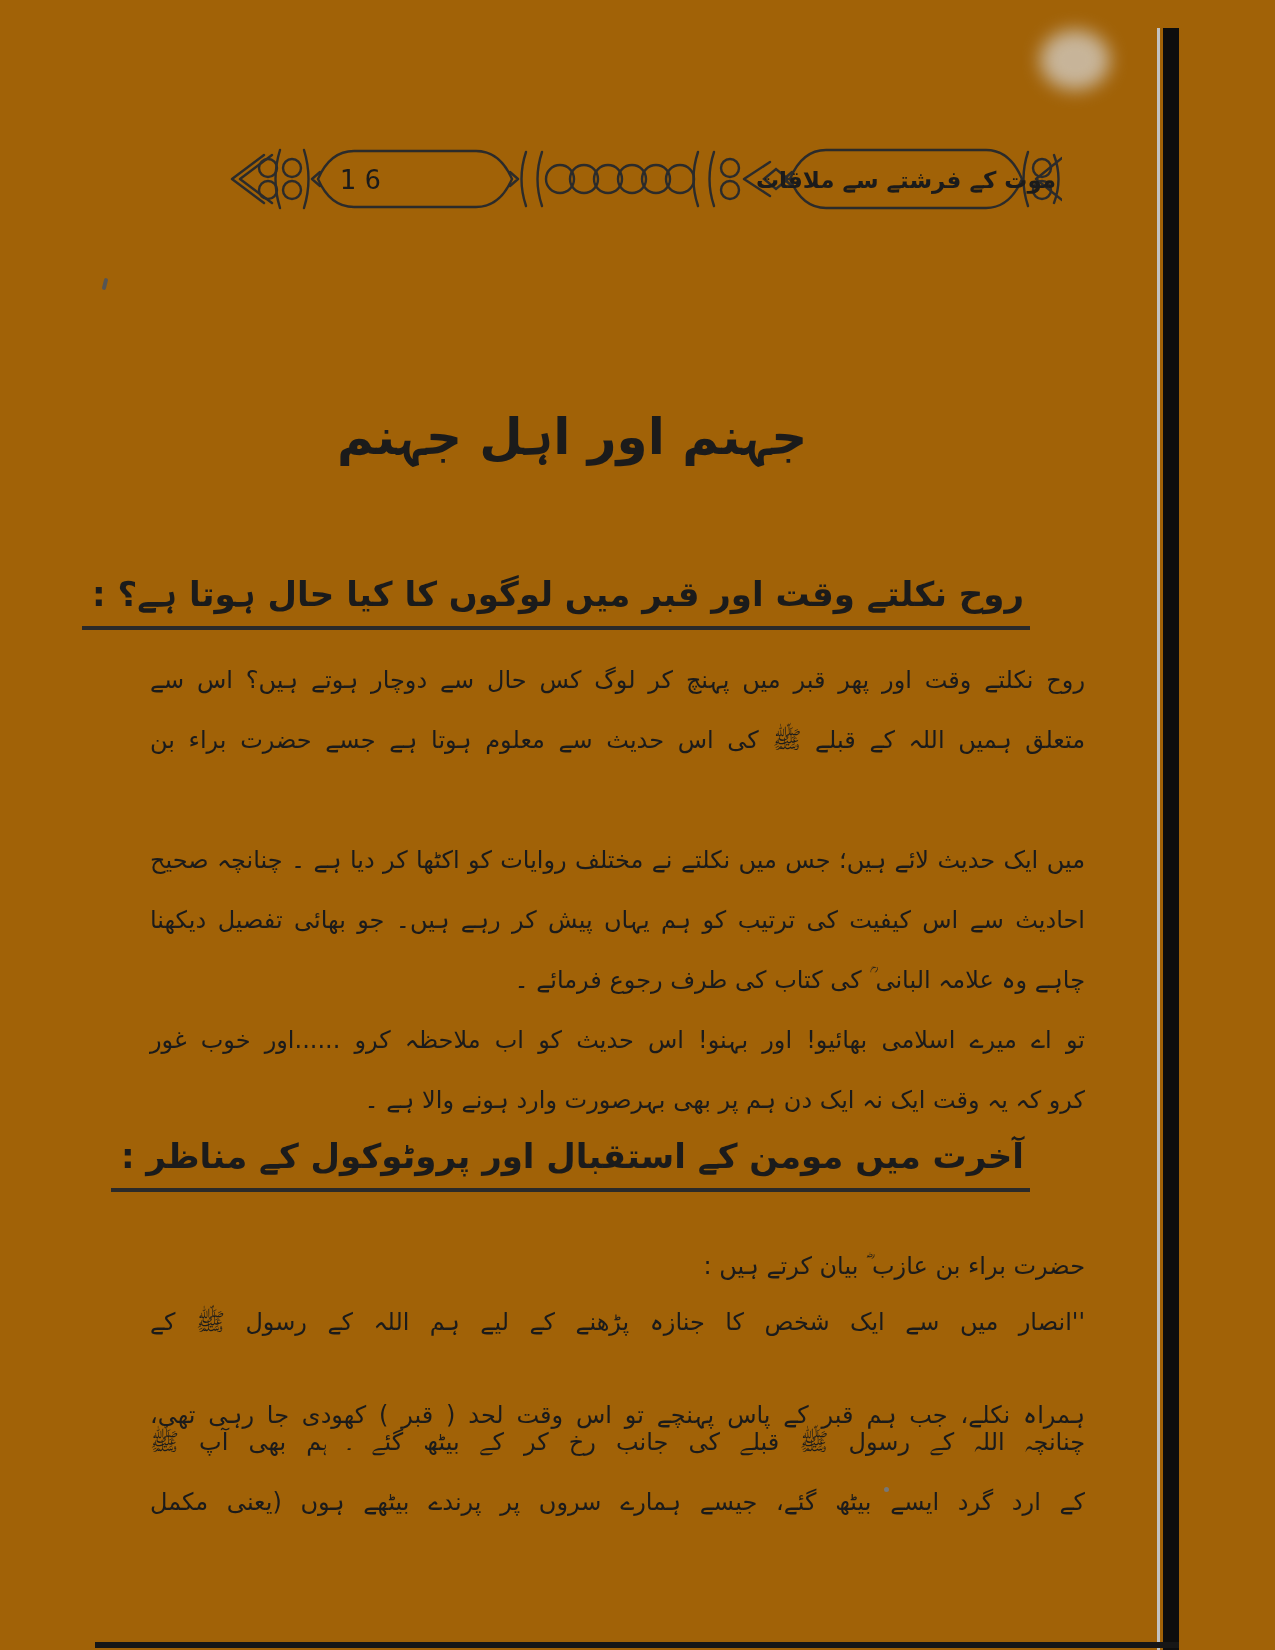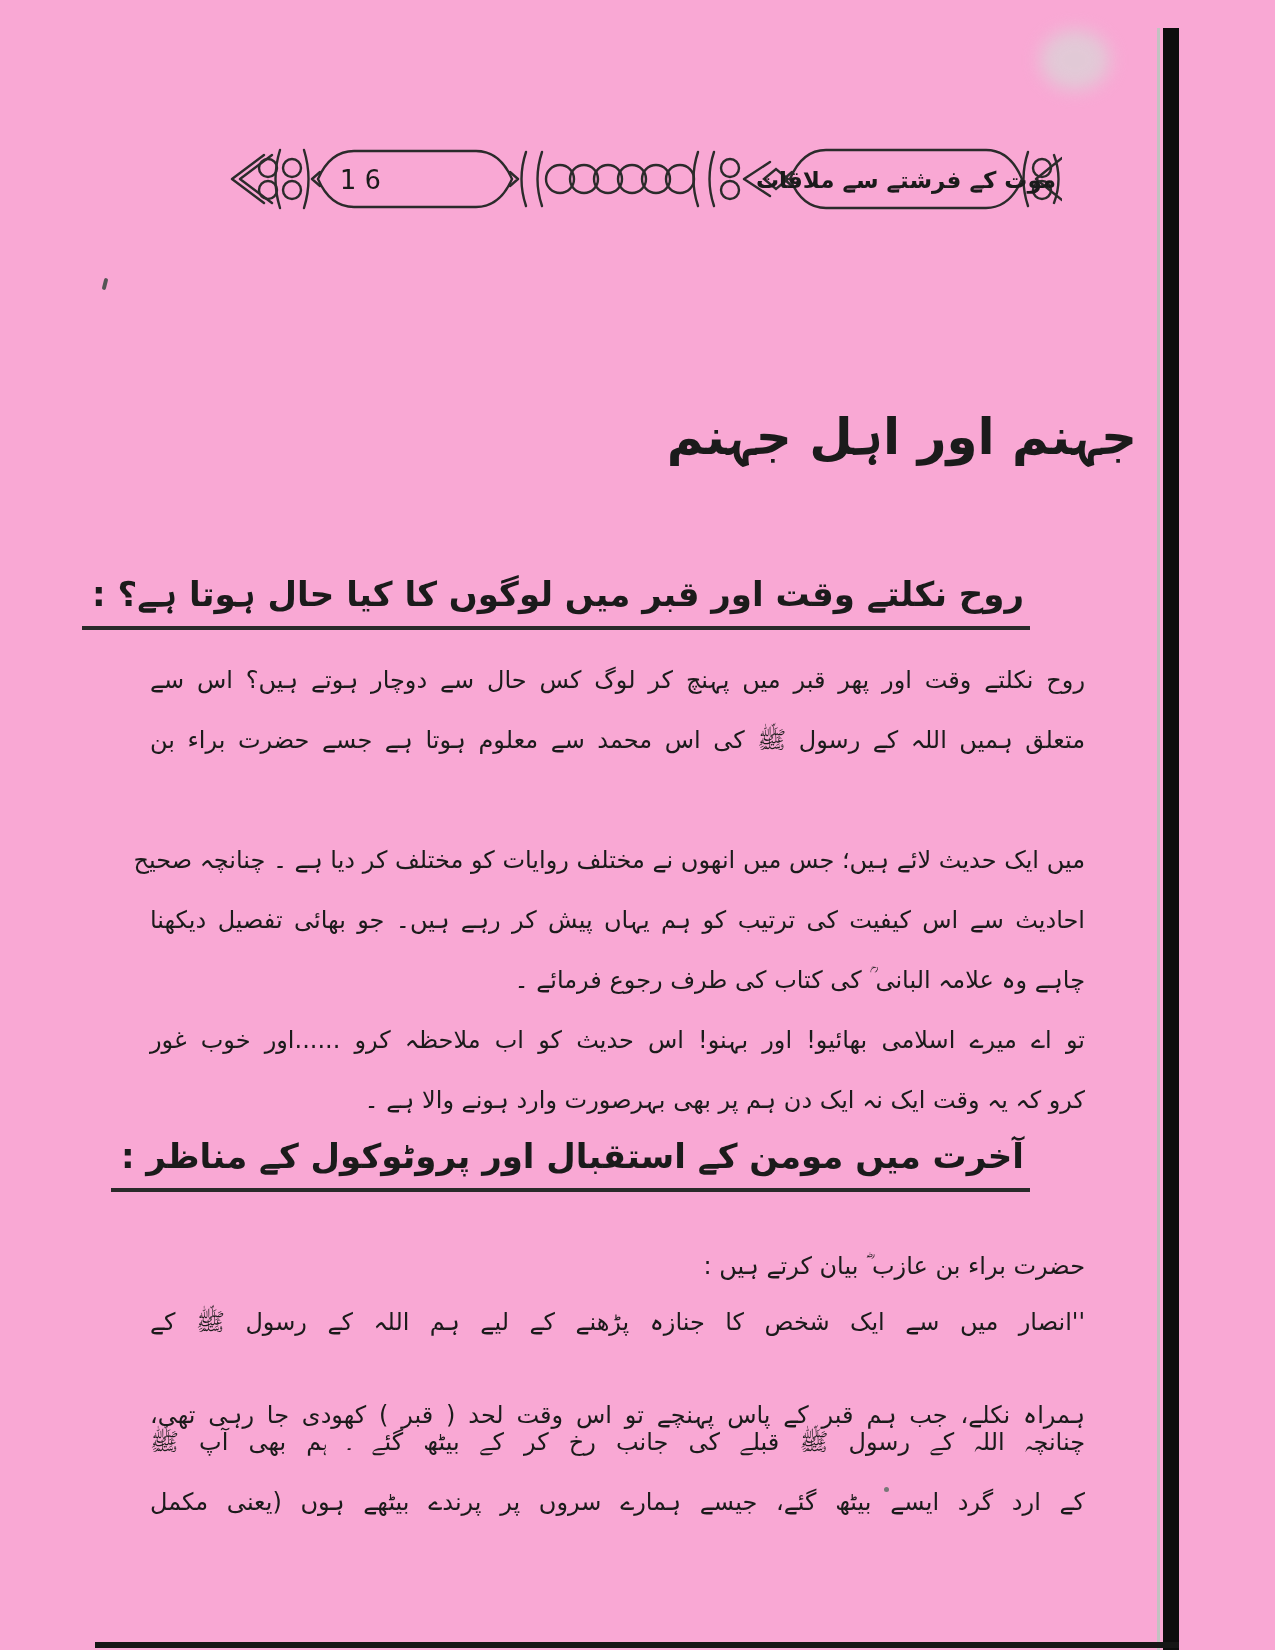--- a/index.html
+++ b/index.html
@@ -1,20 +1,20 @@
 <!DOCTYPE html>
 <html lang="ur" dir="rtl"><head>
 <meta charset="utf-8">
 <style>
   html,body{margin:0;padding:0;background:#e8e8e8;}
   .page{
     position:relative;
     width:1275px;height:1650px;
     margin:0 auto;
-    background:#f9a8d4;
+    background:#a16207;
     overflow:hidden;
     font-family:"DejaVu Sans", sans-serif;
     color:#1b1b1b;
   }
   
   .scan-bar-v{position:absolute;left:1163px;top:28px;width:16px;height:1622px;background:#0d0d0d;}
   .scan-bar-edge{position:absolute;left:1157px;top:28px;width:3px;height:1622px;background:#c2c2c2;}
   .scan-bar-b{position:absolute;left:95px;top:1642px;width:1084px;height:6px;background:#161616;}
   .scan-smudge{position:absolute;left:1040px;top:30px;width:70px;height:60px;background:#d8d8d8;border-radius:50%;filter:blur(9px);opacity:.7;}
   .scan-tick{position:absolute;left:103px;top:278px;width:4px;height:12px;background:#555;border-radius:2px;transform:rotate(14deg);}
@@ -23,21 +23,21 @@
   
   .band{position:absolute;left:230px;top:138px;width:832px;height:82px;}
   .band svg{width:100%;height:100%;}
   .band text{font-family:"DejaVu Sans", sans-serif;fill:#1b1b1b;}
   .band .pgnum{font-family:"DejaVu Sans Mono", monospace;font-size:27px;letter-spacing:9px;}
   .band .runtitle{font-size:23px;font-weight:bold;direction:rtl;}
 
   
   .main-title{
     position:absolute;left:337px;top:408px;width:800px;
-    text-align:right;direction:rtl;
+    text-align:left;direction:rtl;
     font-size:50px;font-weight:bold;white-space:nowrap;
   }
   .sec-head{
     position:absolute;right:245px;
     direction:rtl;white-space:nowrap;
     font-size:34px;font-weight:bold;
     padding:0 6px 12px 10px;
     border-bottom:4px solid #2a2a2a;
     text-align:right;
   }
@@ -103,22 +103,22 @@
       <text class="pgnum" x="160" y="51">16</text>
       <text class="runtitle" x="676" y="50" text-anchor="middle">موت کے فرشتے سے ملاقات</text>
     </svg>
   </div>
 
   <div class="main-title">جہنم اور اہل جہنم</div>
 
   <div class="sec-head sec-head-1">روح نکلتے وقت اور قبر میں لوگوں کا کیا حال ہوتا ہے؟ :</div>
 
   <div class="bline just indent" style="top:652px">روح نکلتے وقت اور پھر قبر میں پہنچ کر لوگ کس حال سے دوچار ہوتے ہیں؟ اس سے</div>
-  <div class="bline just" style="top:712px">متعلق ہمیں اللہ کے رسول ﷺ کی اس محمد سے معلوم ہوتا ہے جسے حضرت براء بن</div>
-  <div class="bline just" style="top:832px">میں ایک حدیث لائے ہیں؛ جس میں انھوں نے مختلف روایات کو مختلف کر دیا ہے ۔ چنانچہ صحیح</div>
+  <div class="bline just" style="top:712px">متعلق ہمیں اللہ کے قبلے ﷺ کی اس حدیث سے معلوم ہوتا ہے جسے حضرت براء بن</div>
+  <div class="bline just" style="top:832px">میں ایک حدیث لائے ہیں؛ جس میں نکلتے نے مختلف روایات کو اکٹھا کر دیا ہے ۔ چنانچہ صحیح</div>
   <div class="bline just" style="top:892px">احادیث سے اس کیفیت کی ترتیب کو ہم یہاں پیش کر رہے ہیں۔ جو بھائی تفصیل دیکھنا</div>
   <div class="bline" style="top:952px;padding-right:210px">چاہے وہ علامہ البانی ؒ کی کتاب کی طرف رجوع فرمائے ۔</div>
   <div class="bline just indent" style="top:1012px">تو اے میرے اسلامی بھائیو! اور بہنو! اس حدیث کو اب ملاحظہ کرو ......اور خوب غور</div>
   <div class="bline" style="top:1072px">کرو کہ یہ وقت ایک نہ ایک دن ہم پر بھی بہرصورت وارد ہونے والا ہے ۔</div>
 
   <div class="sec-head sec-head-2">آخرت میں مومن کے استقبال اور پروٹوکول کے مناظر :</div>
 
   <div class="bline indent" style="top:1238px">حضرت براء بن عازب ؓ بیان کرتے ہیں :</div>
 
   <div class="bline just" style="top:1294px">''انصار میں سے ایک شخص کا جنازہ پڑھنے کے لیے ہم اللہ کے رسول ﷺ کے</div>

